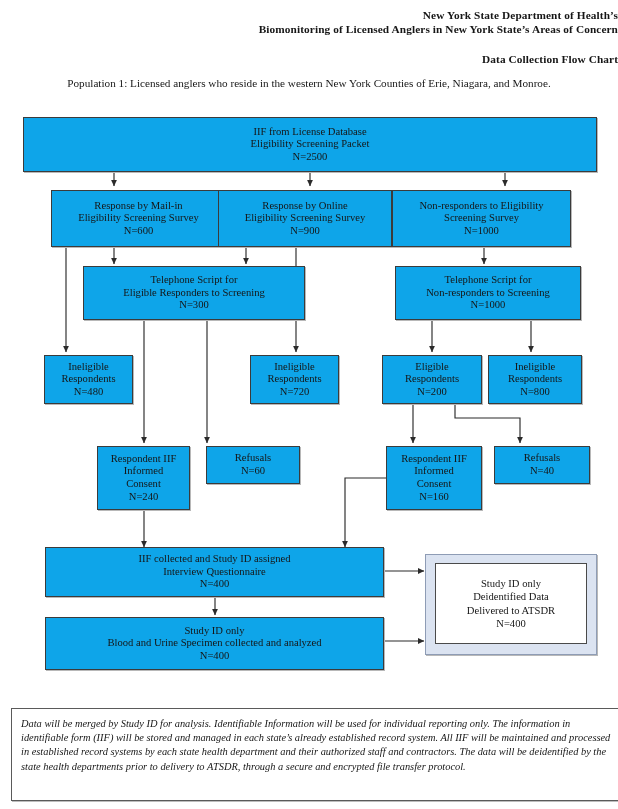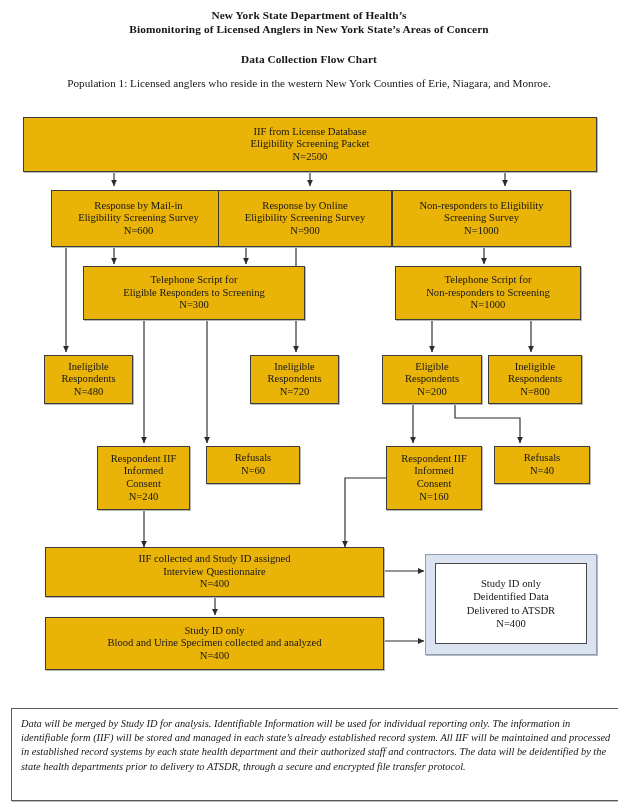--- a/index.html
+++ b/index.html
@@ -20,21 +20,21 @@
     position: relative;
     width: 618px;
     height: 809px;
   }
 
   
   .hdr {
     position: absolute;
     left: 0;
     width: 618px;
-    text-align: center;
+    text-align: right;
     font-weight: bold;
     font-size: 11.3px;
     line-height: 14px;
     letter-spacing: 0.1px;
   }
   #hdr-line1 { top: 8px; }
   #hdr-line2 { top: 22px; }
   #hdr-line3 { top: 52px; }
   .subhdr {
     position: absolute;
@@ -55,21 +55,21 @@
     top: 0;
     width: 618px;
     height: 809px;
     pointer-events: none;
   }
 
   
   .node {
     position: absolute;
     box-sizing: border-box;
-    background: #eab308;
+    background: #0ea5e9;
     border: 1px solid #3b3b3b;
     display: flex;
     flex-direction: column;
     align-items: center;
     justify-content: center;
     text-align: center;
     font-size: 10.6px;
     line-height: 12.6px;
     padding: 1px 2px;
   }

